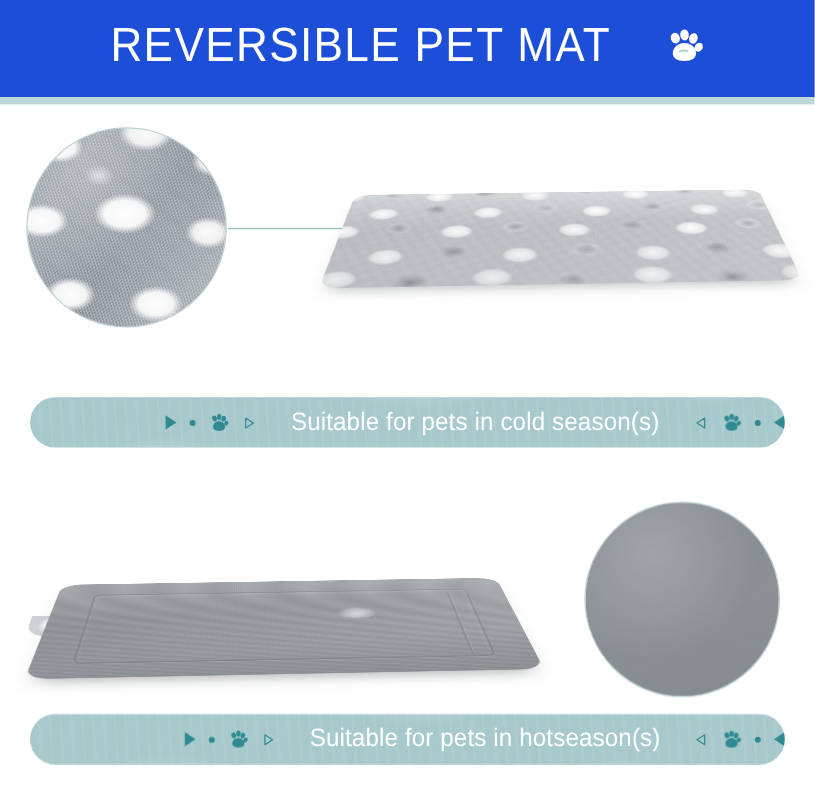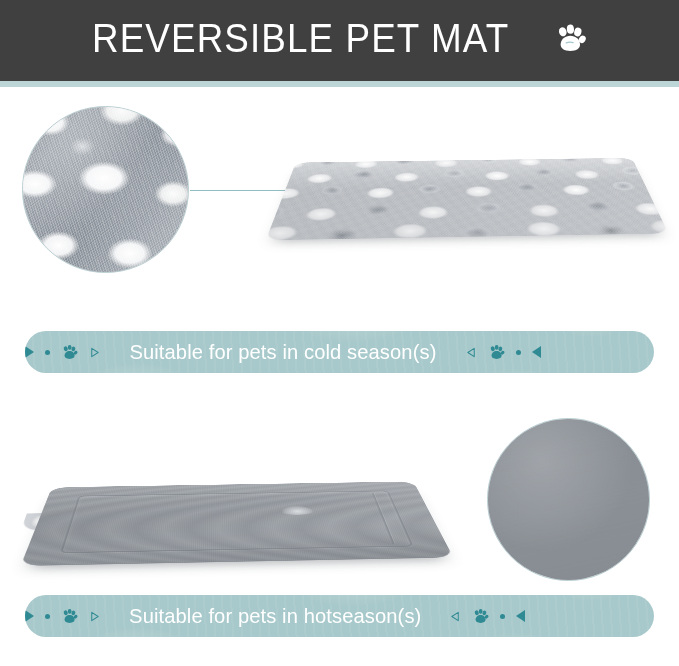--- a/index.html
+++ b/index.html
@@ -19,21 +19,21 @@
     height: 666px;
     background: #ffffff;
   }
 
   
   .header-band {
     position: absolute;
     left: 0; top: 0;
     width: 679px;
     height: 81px;
-    background: #404040;
+    background: #1d4ed8;
     display: flex;
     align-items: center;
     justify-content: center;
   }
   .header-strip {
     position: absolute;
     left: 0; top: 81px;
     width: 679px;
     height: 6px;
     background: #bcd6d8;
@@ -216,21 +216,21 @@
   .banner {
     position: absolute;
     left: 25px;
     width: 629px;
     height: 42px;
     border-radius: 21px;
     background: #a8c9cb;
     overflow: hidden;
     display: flex;
     align-items: center;
-    justify-content: flex-start;
+    justify-content: flex-end;
   }
   #banner-cold { top: 331px; }
   #banner-hot  { top: 595px; }
 
   .banner-watermark {
     position: absolute; inset: 0;
     background-image:
       radial-gradient(ellipse 70px 26px at 18% 120%, rgba(255,255,255,.17) 0%, rgba(255,255,255,0) 70%),
       radial-gradient(ellipse 86px 30px at 52% -22%, rgba(255,255,255,.15) 0%, rgba(255,255,255,0) 70%),
       radial-gradient(ellipse 60px 24px at 78% 128%, rgba(255,255,255,.14) 0%, rgba(255,255,255,0) 70%),

